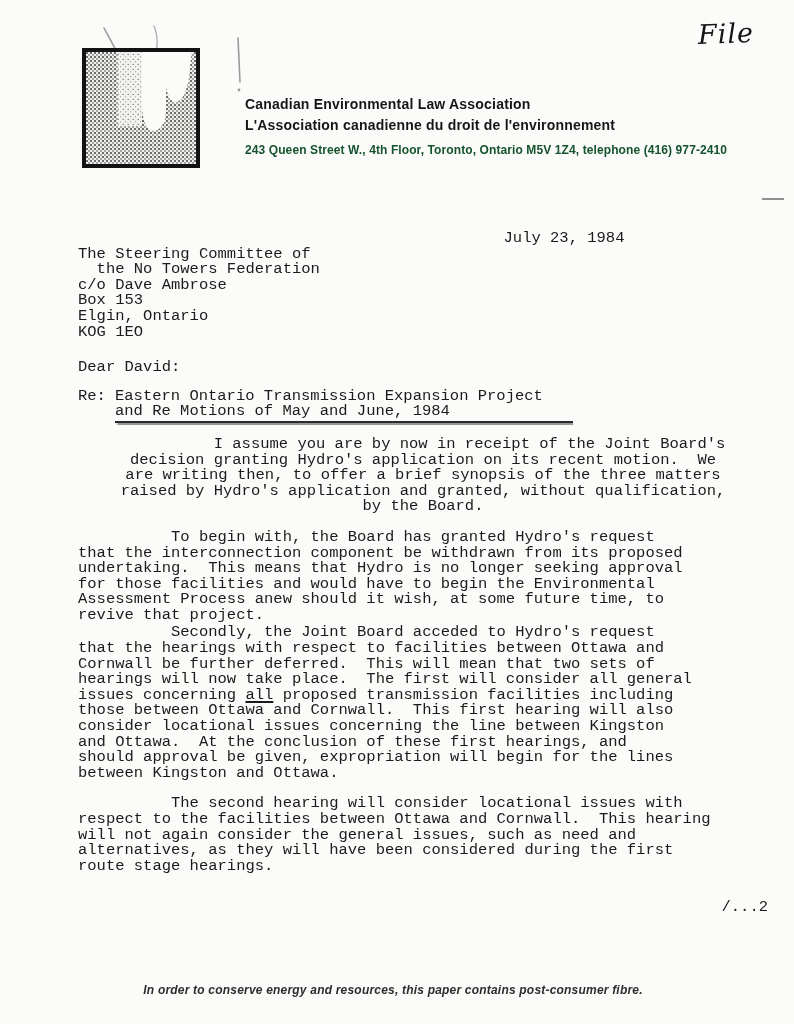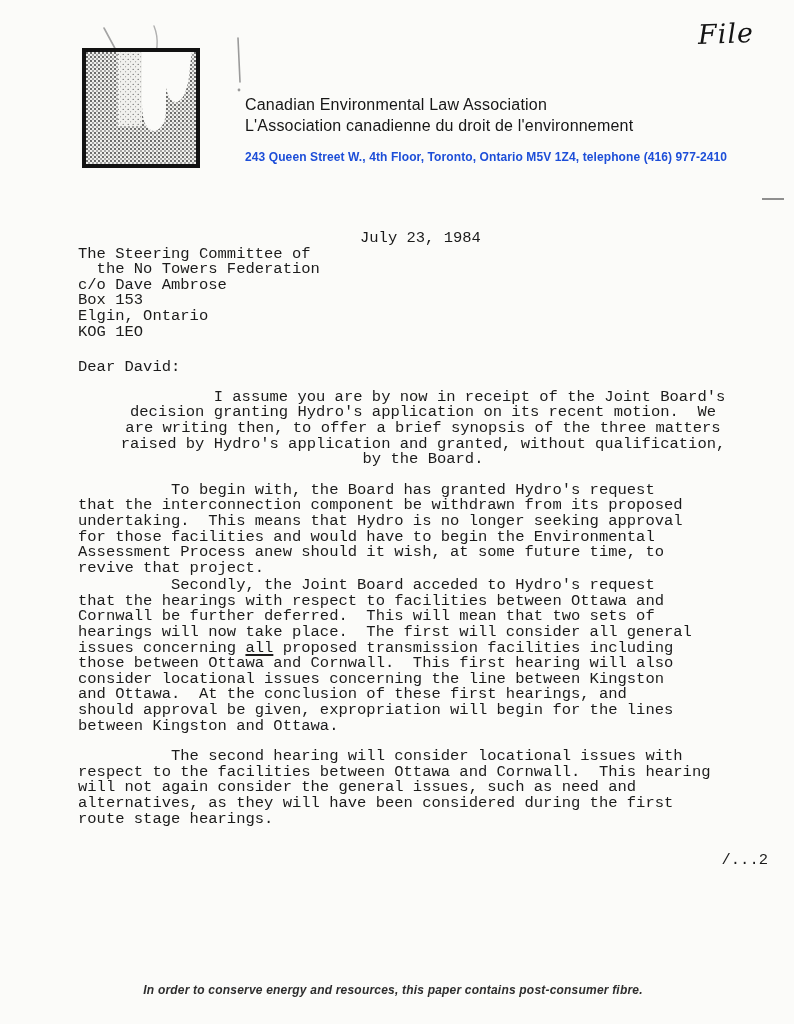--- a/index.html
+++ b/index.html
@@ -4,37 +4,37 @@
 <style>
   html,body{margin:0;padding:0;}
   body{background:#e9e9e6;font-family:"Liberation Sans",sans-serif;}
   .page{
     position:relative;width:794px;height:1024px;background:#fbfbf9;
     overflow:hidden;color:#1c1c1c;box-shadow:0 0 6px rgba(0,0,0,.25);
   }
   
   .logo{position:absolute;left:82px;top:48px;width:118px;height:120px;}
   .header-text{position:absolute;left:245px;top:94px;}
-  .org-name{font-size:16px;line-height:21px;font-weight:400;color:#161616;letter-spacing:.2px;white-space:nowrap;}
-  .org-address{margin-top:14px;font-size:12px;font-weight:700;color:#1d4ed8;letter-spacing:.1px;white-space:nowrap;}
+  .org-name{font-size:14px;line-height:21px;font-weight:700;color:#161616;letter-spacing:.2px;white-space:nowrap;}
+  .org-address{margin-top:7px;font-size:12px;font-weight:700;color:#14532d;letter-spacing:.1px;white-space:nowrap;}
   .file-note{
     position:absolute;left:698px;top:18px;
     font-family:"DejaVu Serif",serif;font-style:italic;
     font-size:27px;color:#141414;transform:rotate(-2deg);letter-spacing:1px;
   }
   .pen-marks{position:absolute;left:92px;top:20px;}
   .margin-dash{position:absolute;left:762px;top:198px;width:22px;height:2px;background:#8f8f8f;}
   
   .letter{
     position:absolute;left:78px;top:231px;width:690px;
     font-family:"Liberation Mono","DejaVu Sans Mono",monospace;
     font-size:15.5px;line-height:15.6px;color:#1b1b1b;
   }
   .mono-block{white-space:pre-wrap;}
-  .date{margin-left:282px;}
+  .date{margin-left:282px;text-align:center;}
   .recipient{font-family:Liberation Mono, monospace;}
   .salutation{margin-top:20px;}
   .re-row{display:flex;margin-top:13px;}
   .re-label{width:37px;flex:0 0 37px;}
   .re-underline{
     display:inline-block;padding-right:123px;padding-bottom:1px;
     border-bottom:2px solid #2b2b2b;
     box-shadow:0 2px 1px -0.5px rgba(50,50,50,.5);
   }
   .para{margin-top:15px;white-space:pre-wrap;}
@@ -93,20 +93,27 @@
 
     <div class="recipient mono-block">The Steering Committee of
   the No Towers Federation
 c/o Dave Ambrose
 Box 153
 Elgin, Ontario
 KOG 1EO</div>
 
     <div class="salutation mono-block">Dear David:</div>
 
+    <div class="re-row">
+      <span class="re-label">Re:</span>
+      <div class="re-lines">
+        <div class="mono-block">Eastern Ontario Transmission Expansion Project</div>
+        <div><span class="re-underline mono-block">and Re Motions of May and June, 1984</span></div>
+      </div>
+    </div>
 
     <div class="para p1">          I assume you are by now in receipt of the Joint Board's
 decision granting Hydro's application on its recent motion.  We
 are writing then, to offer a brief synopsis of the three matters
 raised by Hydro's application and granted, without qualification,
 by the Board.</div>
 
     <div class="para">          To begin with, the Board has granted Hydro's request
 that the interconnection component be withdrawn from its proposed
 undertaking.  This means that Hydro is no longer seeking approval

